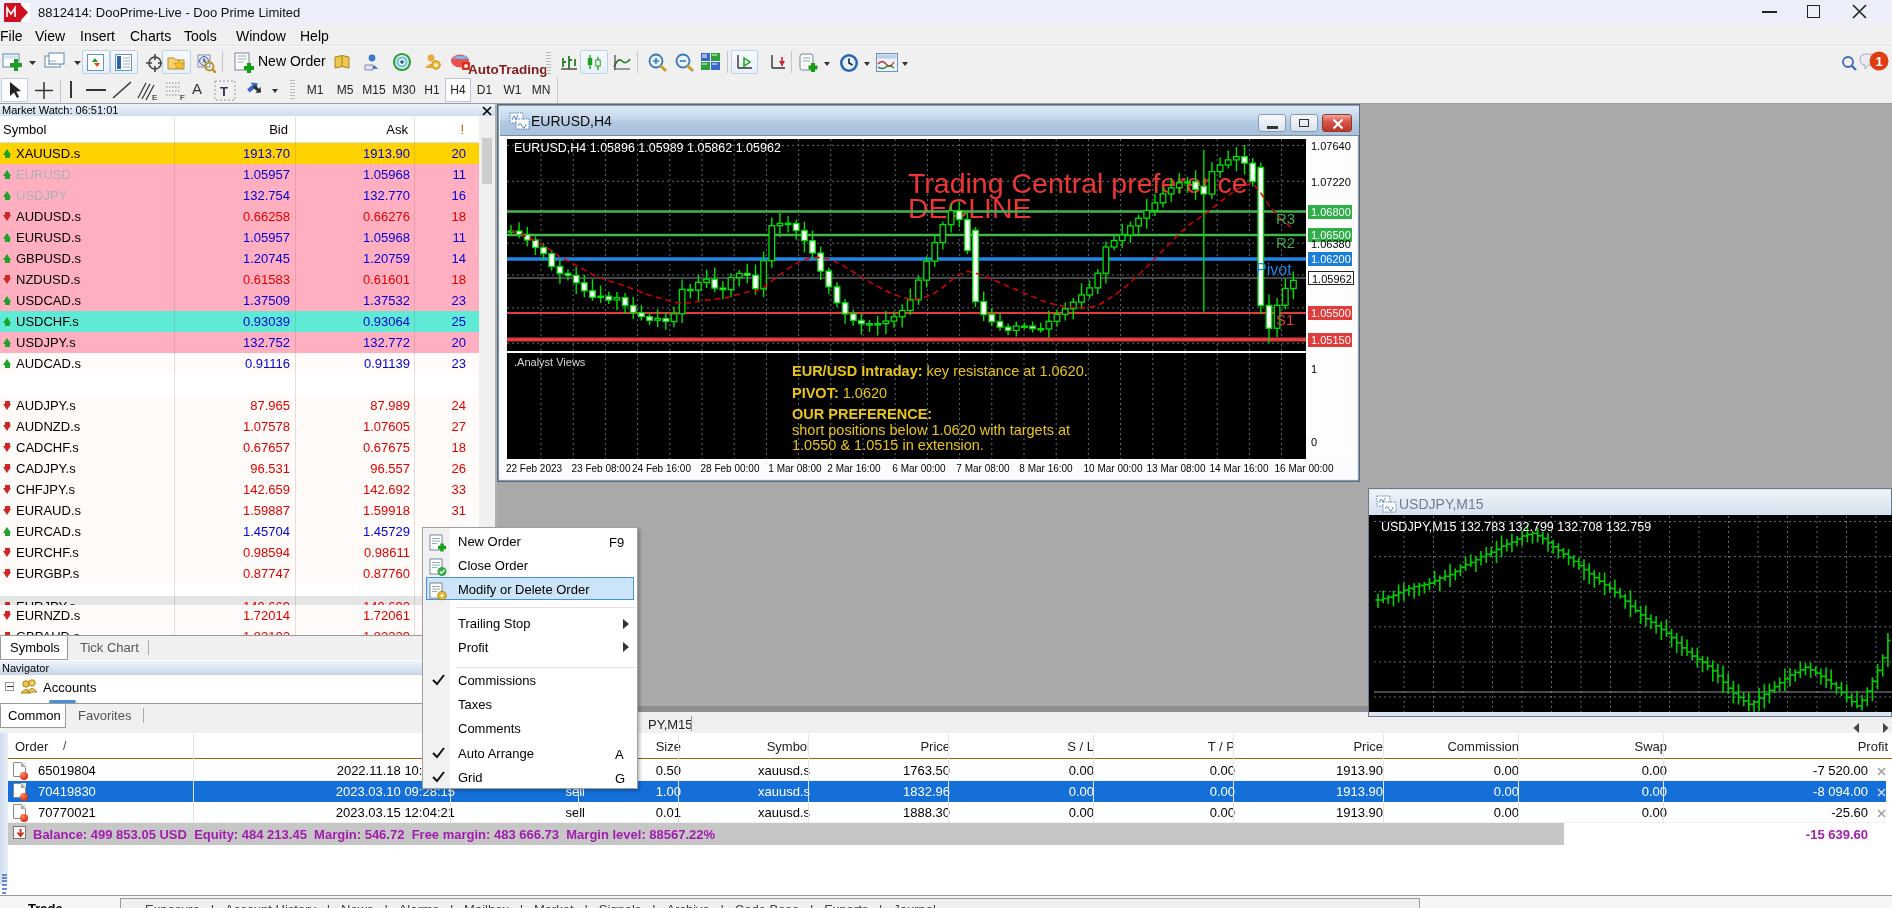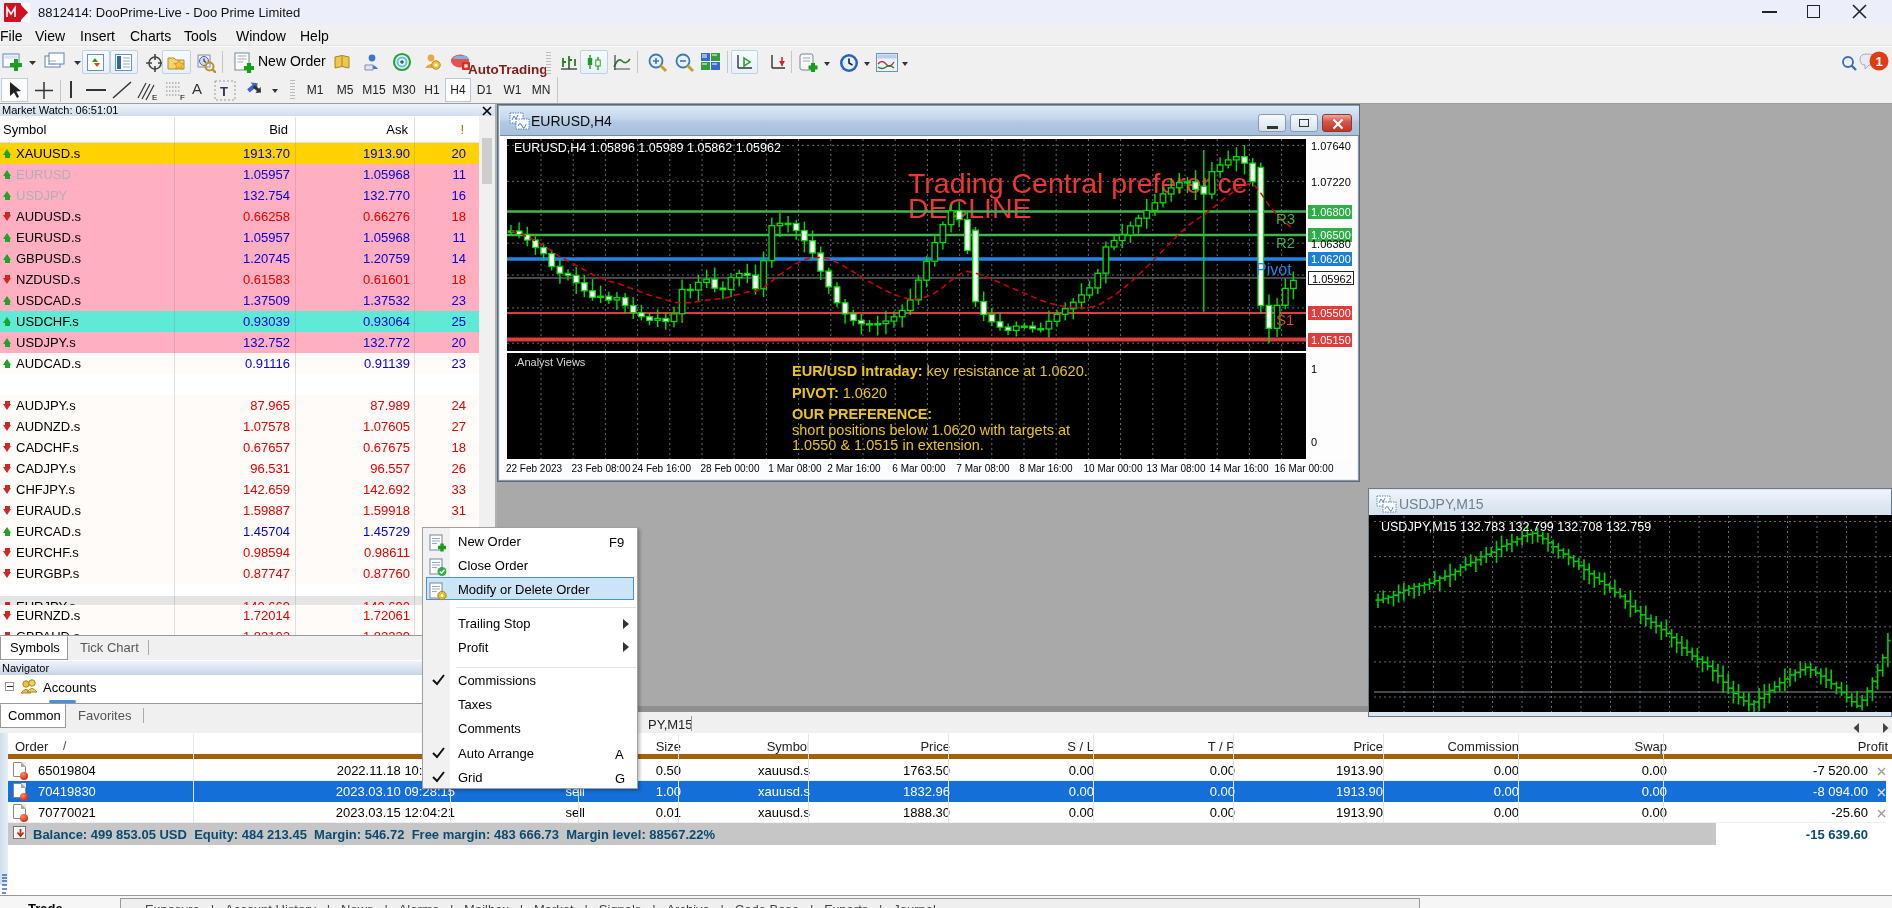--- a/index.html
+++ b/index.html
@@ -1121,21 +1121,21 @@
 <svg class="abs" style="left:1853px;top:722px;" width="36" height="12">
     <polygon points="6,1 6,11 0.5,6" fill="#444"></polygon>
     <polygon points="30,1 30,11 35.5,6" fill="#444"></polygon>
   </svg>
 
 <div class="abs" style="left:0;top:733px;width:1892px;height:175px;background:#fff;">
  <div class="abs" style="left:0;top:0;width:8px;height:152px;background:linear-gradient(90deg,#cfdded,#e8eff7);"></div>
  <div class="abs" style="left:1px;top:140px;width:7px;height:35px;"><svg width="7" height="35">
         <path d="M1 2 h5 M1 5 h5 M1 8 h5 M1 12 h5 M1 16 h5 M1 20 h4 M1 24 h5 M1 28 h5" stroke="#3a6ab8" stroke-width="1.4"></path>
       </svg></div>
- <div class="abs" style="left:8px;top:0px;width:1884px;height:26px;background:#fff;border-bottom:5px solid #a16207;">
+ <div class="abs" style="left:8px;top:0px;width:1884px;height:26px;background:#fff;border-bottom:1px solid #a16207;">
   <div class="abs" style="left:7px;top:6px;font-size:13px;color:#222;">Order</div>
   <div class="abs" style="left:55px;top:6px;font-size:12px;color:#444;">/</div>
   <div class="abs" style="left:337px;top:6px;width:110px;text-align:right;font-size:13px;color:#222;">Time</div>
   <div class="abs" style="left:500px;top:6px;width:77px;text-align:right;font-size:13px;color:#222;">Type</div>
   <div class="abs" style="left:580px;top:6px;width:93px;text-align:right;font-size:13px;color:#222;">Size</div>
   <div class="abs" style="left:680px;top:6px;width:122px;text-align:right;font-size:13px;color:#222;">Symbol</div>
   <div class="abs" style="left:810px;top:6px;width:132px;text-align:right;font-size:13px;color:#222;">Price</div>
   <div class="abs" style="left:950px;top:6px;width:136px;text-align:right;font-size:13px;color:#222;">S / L</div>
   <div class="abs" style="left:1095px;top:6px;width:132px;text-align:right;font-size:13px;color:#222;">T / P</div>
   <div class="abs" style="left:1235px;top:6px;width:140px;text-align:right;font-size:13px;color:#222;">Price</div>
@@ -1193,21 +1193,21 @@
       <div class="abs" style="left:950px;top:3px;width:136px;text-align:right;">0.00</div>
       <div class="abs" style="left:1095px;top:3px;width:132px;text-align:right;">0.00</div>
       <div class="abs" style="left:1235px;top:3px;width:140px;text-align:right;">1913.90</div>
       <div class="abs" style="left:1385px;top:3px;width:126px;text-align:right;">0.00</div>
       <div class="abs" style="left:1520px;top:3px;width:139px;text-align:right;">0.00</div>
       <div class="abs" style="left:1700px;top:3px;width:160px;text-align:right;">-25.60</div>
       <svg class="abs" style="left:1869px;top:7px;" width="9" height="9">
         <path d="M1 1 L8 8 M8 1 L1 8" stroke="#999" stroke-width="1.4"></path>
       </svg>
     </div>
- <div class="abs" style="left:8px;top:90px;width:1708px;height:22px;background:#c6c6c6;font-size:13px;font-weight:bold;color:#0c4a6e;padding-left:8px;">
+ <div class="abs" style="left:8px;top:90px;width:1556px;height:22px;background:#c6c6c6;font-size:13px;font-weight:bold;color:#a21caf;padding-left:8px;">
   <div class="abs" style="left:5px;top:3px;width:13px;height:13px;background:#f6f6f6;border:1px solid #777;"><svg width="13" height="13">
           <path d="M6.5 2 V8 M3.5 5.5 L6.5 9 L9.5 5.5" stroke="#c03018" stroke-width="1.8" fill="none"></path>
         </svg></div>
   <div class="abs" style="left:25px;top:4px;">Balance: 499 853.05 USD&nbsp;&nbsp;Equity: 484 213.45&nbsp;&nbsp;Margin: 546.72&nbsp;&nbsp;Free margin: 483 666.73&nbsp;&nbsp;Margin level: 88567.22%</div>
   <div class="abs" style="left:1700px;top:4px;width:160px;text-align:right;">-15 639.60</div>
  </div>
 <div class="abs" style="left:193px;top:1px;width:1px;height:89px;background:#e4e4e4;"></div>
     <div class="abs" style="left:450px;top:1px;width:1px;height:89px;background:#e4e4e4;"></div>
     <div class="abs" style="left:578px;top:1px;width:1px;height:89px;background:#e4e4e4;"></div>
     <div class="abs" style="left:678px;top:1px;width:1px;height:89px;background:#e4e4e4;"></div>

